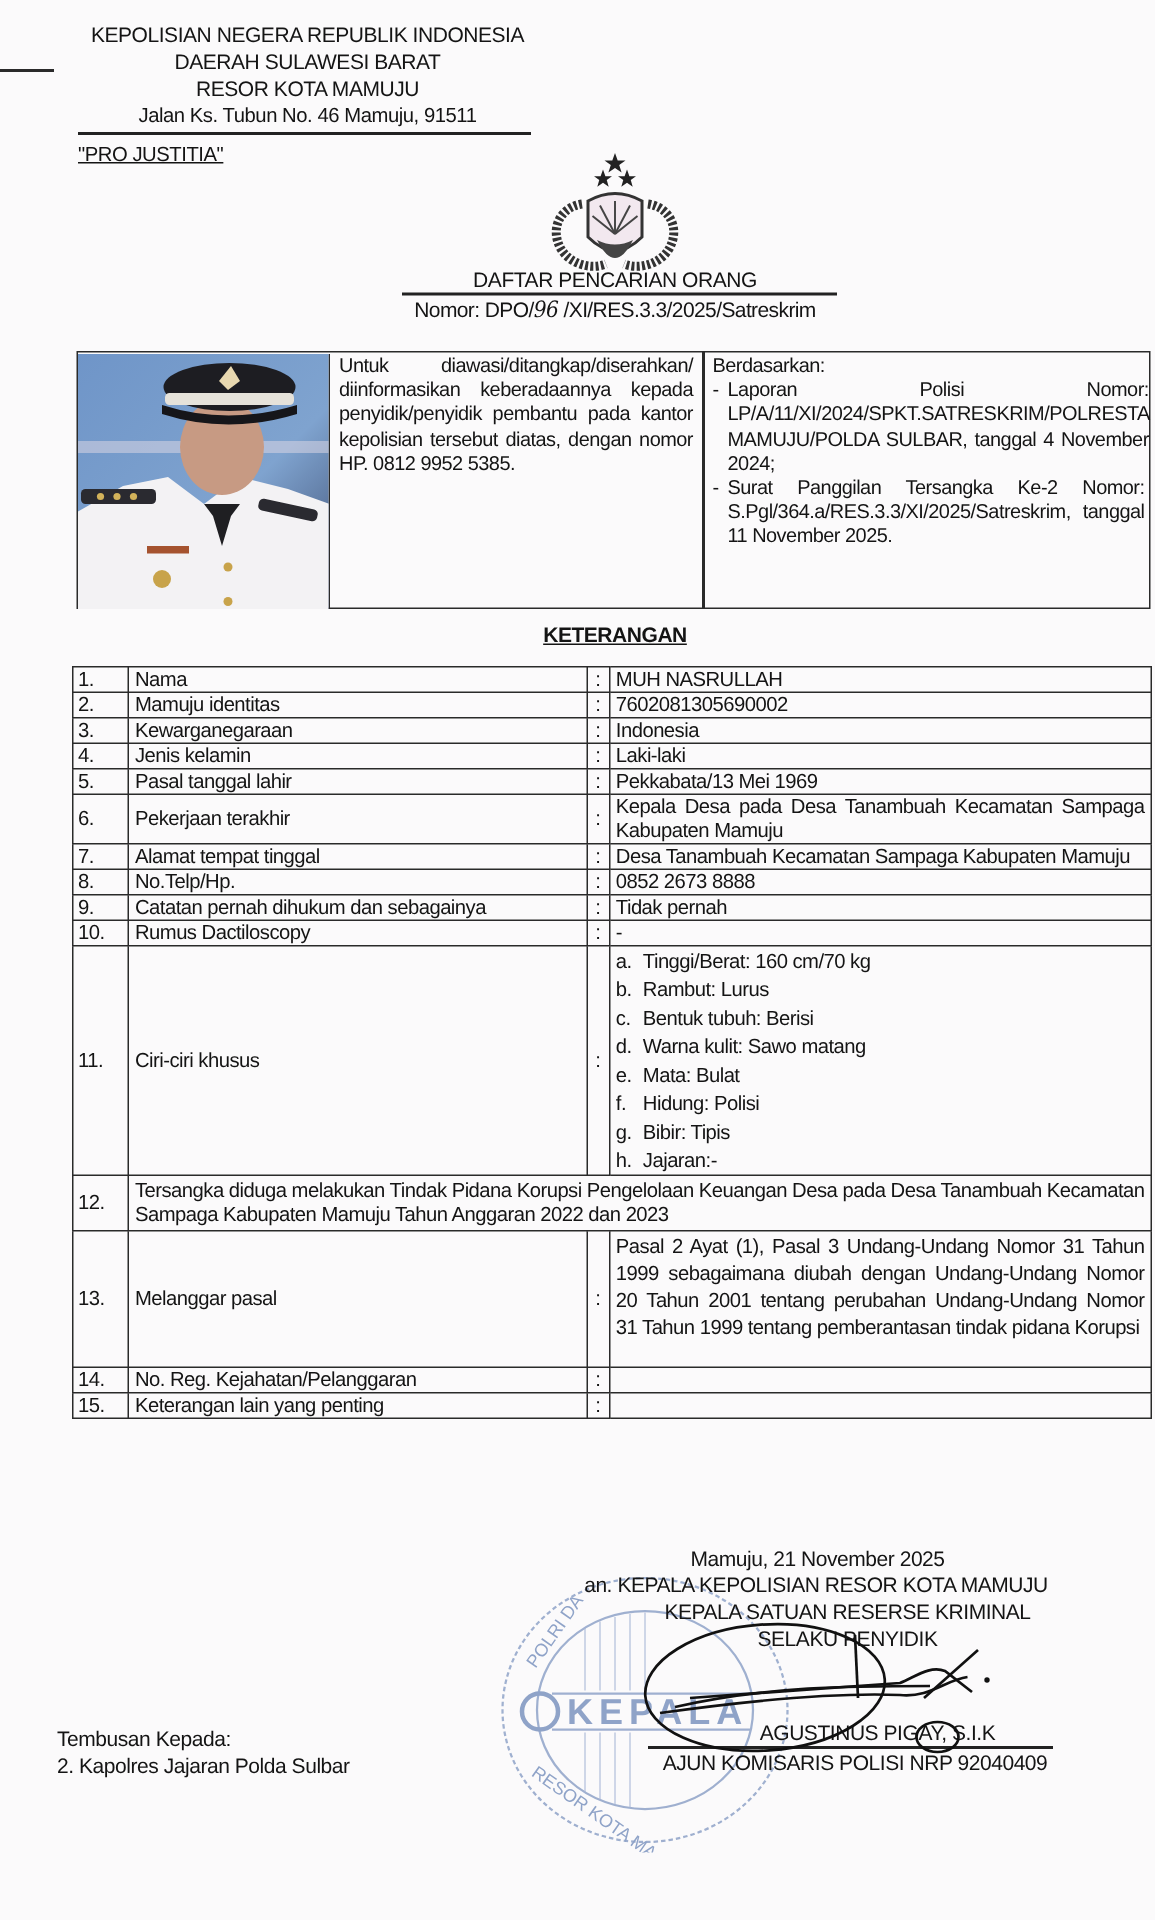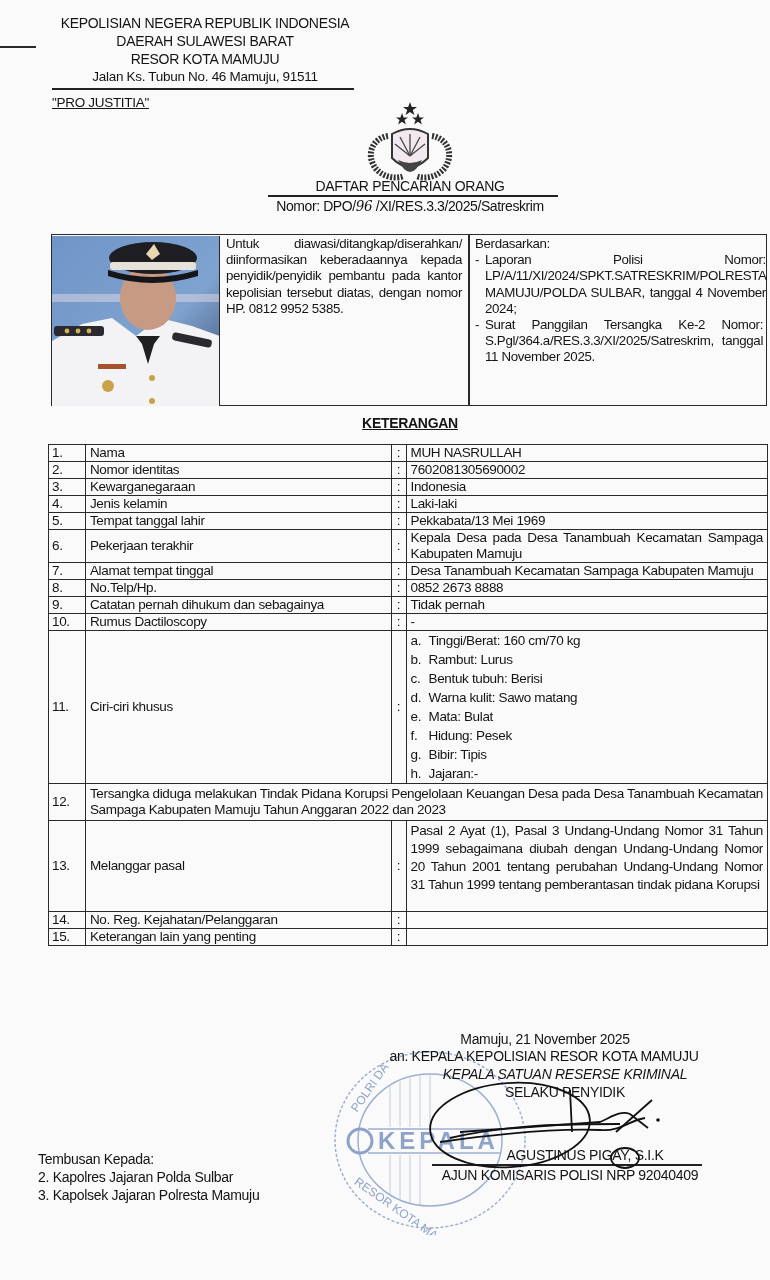--- a/index.html
+++ b/index.html
@@ -44,21 +44,21 @@
   #tbl td.val { width: 362px; }
   #tbl tr.r1 td { height: 15px; }
   #tbl .ciri-list { list-style: none; padding: 0; }
   #tbl .ciri-list li { display: flex; line-height: 19px; }
   #tbl .ciri-list .k { width: 18px; flex: none; }
 
   
   .sig { font-size: 14px; line-height: 17px; letter-spacing: -0.3px; text-align: center; }
   #sig-date { left: 440px; top: 1031px; width: 210px; }
   #sig-an { left: 356px; top: 1048px; width: 376px; }
-  #sig-kasat { left: 420px; top: 1066px; width: 290px; font-style: italic; }
+  #sig-kasat { left: 420px; top: 1066px; width: 290px; }
   #sig-selaku { left: 470px; top: 1084px; width: 190px; }
   #sig-name { left: 470px; top: 1147px; width: 230px; }
   #sig-line { left: 432px; top: 1164px; width: 270px; height: 1.5px; background: #222; }
   #sig-nrp { left: 420px; top: 1167px; width: 300px; }
   #stamp { left: 330px; top: 1045px; width: 200px; height: 190px; }
   #scrawl { left: 420px; top: 1080px; width: 260px; height: 90px; }
 
   
   #temb { left: 38px; top: 1150px; font-size: 14px; line-height: 18px; letter-spacing: -0.3px; }
 </style>
@@ -145,39 +145,39 @@
 <table class="abs" id="tbl">
   <tbody>
       <tr class="r1">
         <td class="num">1.</td>
         <td class="lbl">Nama</td>
         <td class="col">:</td>
         <td class="val">MUH NASRULLAH</td>
       </tr>
   <tr class="r1">
         <td class="num">2.</td>
-        <td class="lbl">Nomor identitas</td>
+        <td class="lbl">Mamuju identitas</td>
         <td class="col">:</td>
         <td class="val">7602081305690002</td>
       </tr>
   <tr class="r1">
         <td class="num">3.</td>
         <td class="lbl">Kewarganegaraan</td>
         <td class="col">:</td>
         <td class="val">Indonesia</td>
       </tr>
   <tr class="r1">
         <td class="num">4.</td>
         <td class="lbl">Jenis kelamin</td>
         <td class="col">:</td>
         <td class="val">Laki-laki</td>
       </tr>
   <tr class="r1">
         <td class="num">5.</td>
-        <td class="lbl">Tempat tanggal lahir</td>
+        <td class="lbl">Pasal tanggal lahir</td>
         <td class="col">:</td>
         <td class="val">Pekkabata/13 Mei 1969</td>
       </tr>
   <tr>
         <td class="num">6.</td>
         <td class="lbl">Pekerjaan terakhir</td>
         <td class="col">:</td>
         <td class="val just">Kepala Desa pada Desa Tanambuah Kecamatan Sampaga Kabupaten Mamuju</td>
       </tr>
   <tr>
@@ -225,21 +225,21 @@
         <li>
               <span class="k">d.</span>
               <span>Warna kulit: Sawo matang</span>
             </li>
         <li>
               <span class="k">e.</span>
               <span>Mata: Bulat</span>
             </li>
         <li>
               <span class="k">f.</span>
-              <span>Hidung: Pesek</span>
+              <span>Hidung: Polisi</span>
             </li>
         <li>
               <span class="k">g.</span>
               <span>Bibir: Tipis</span>
             </li>
         <li>
               <span class="k">h.</span>
               <span>Jajaran:-</span>
             </li>
       </ul>
@@ -311,14 +311,13 @@
     <path d="M150,10 L152,52"></path>
     <path d="M196,52 L232,20"></path>
     <ellipse cx="205" cy="78" rx="14" ry="10"></ellipse>
   </g>
   <circle cx="238" cy="40" r="1.8" fill="#111"></circle>
 </svg>
 
 <div class="abs" id="temb">
   <div>Tembusan Kepada:</div>
   <div>2. Kapolres Jajaran Polda Sulbar</div>
-  <div>3. Kapolsek Jajaran Polresta Mamuju</div>
 </div>
 
 </body></html>

